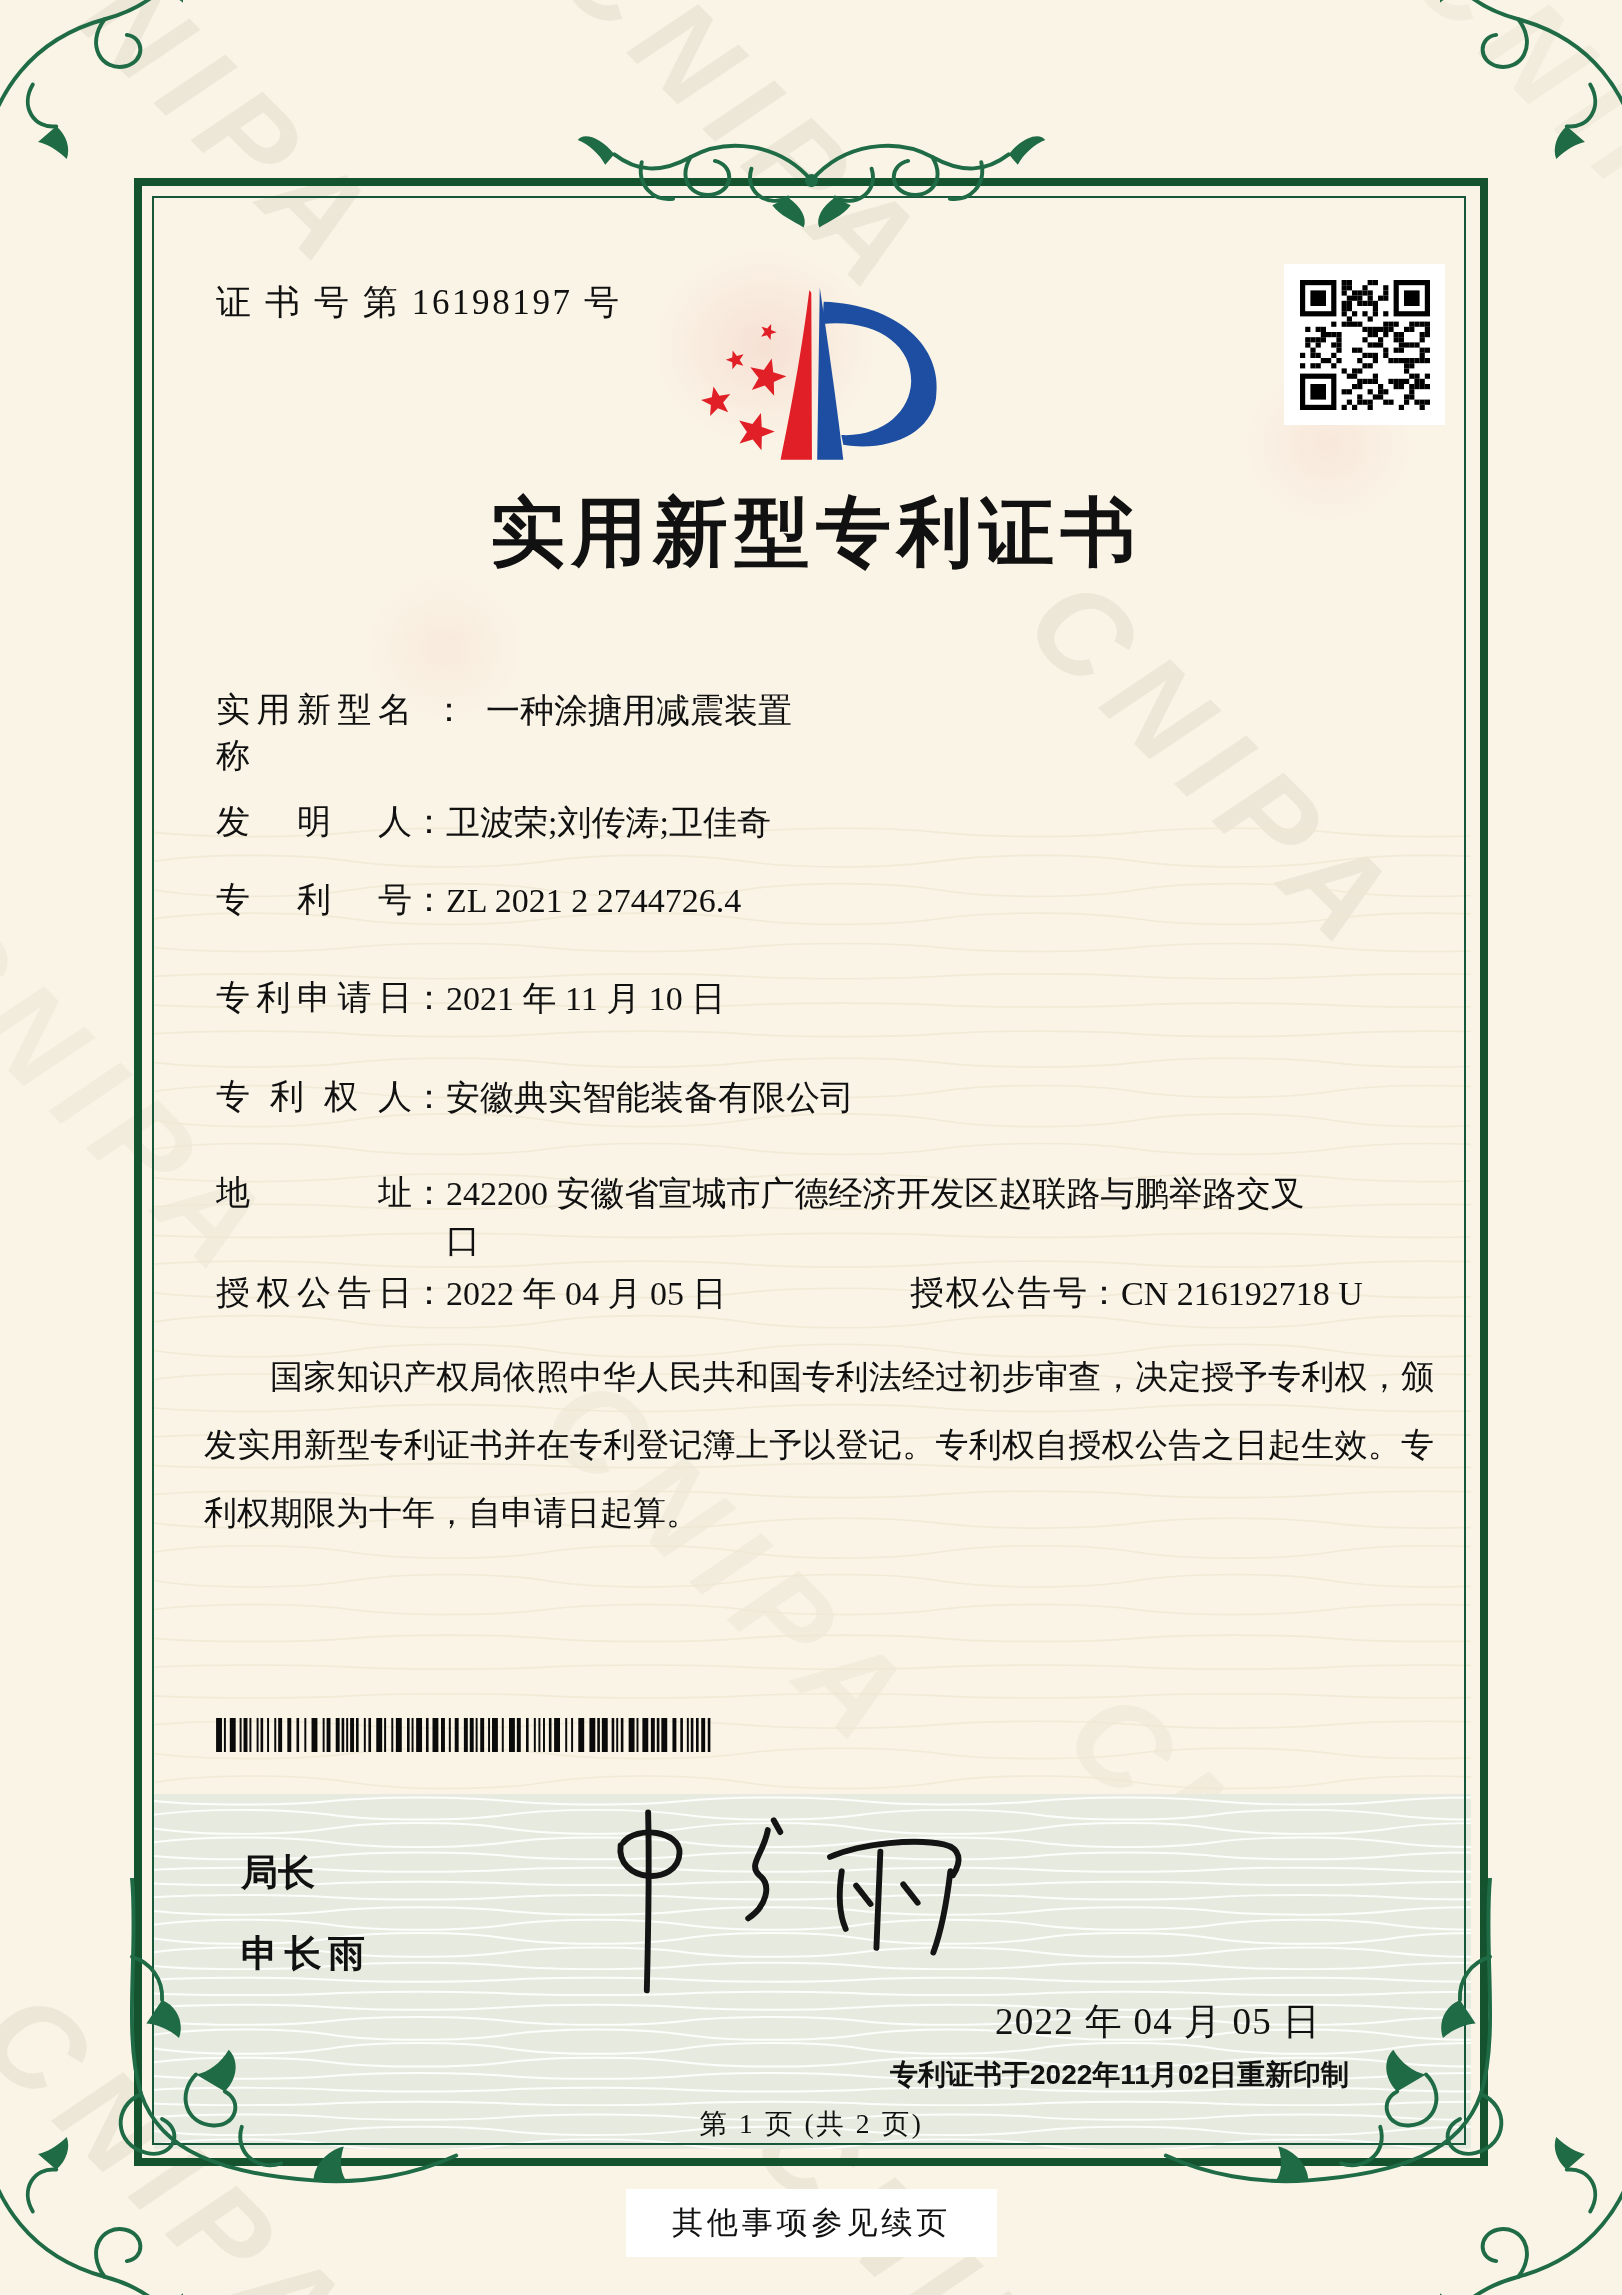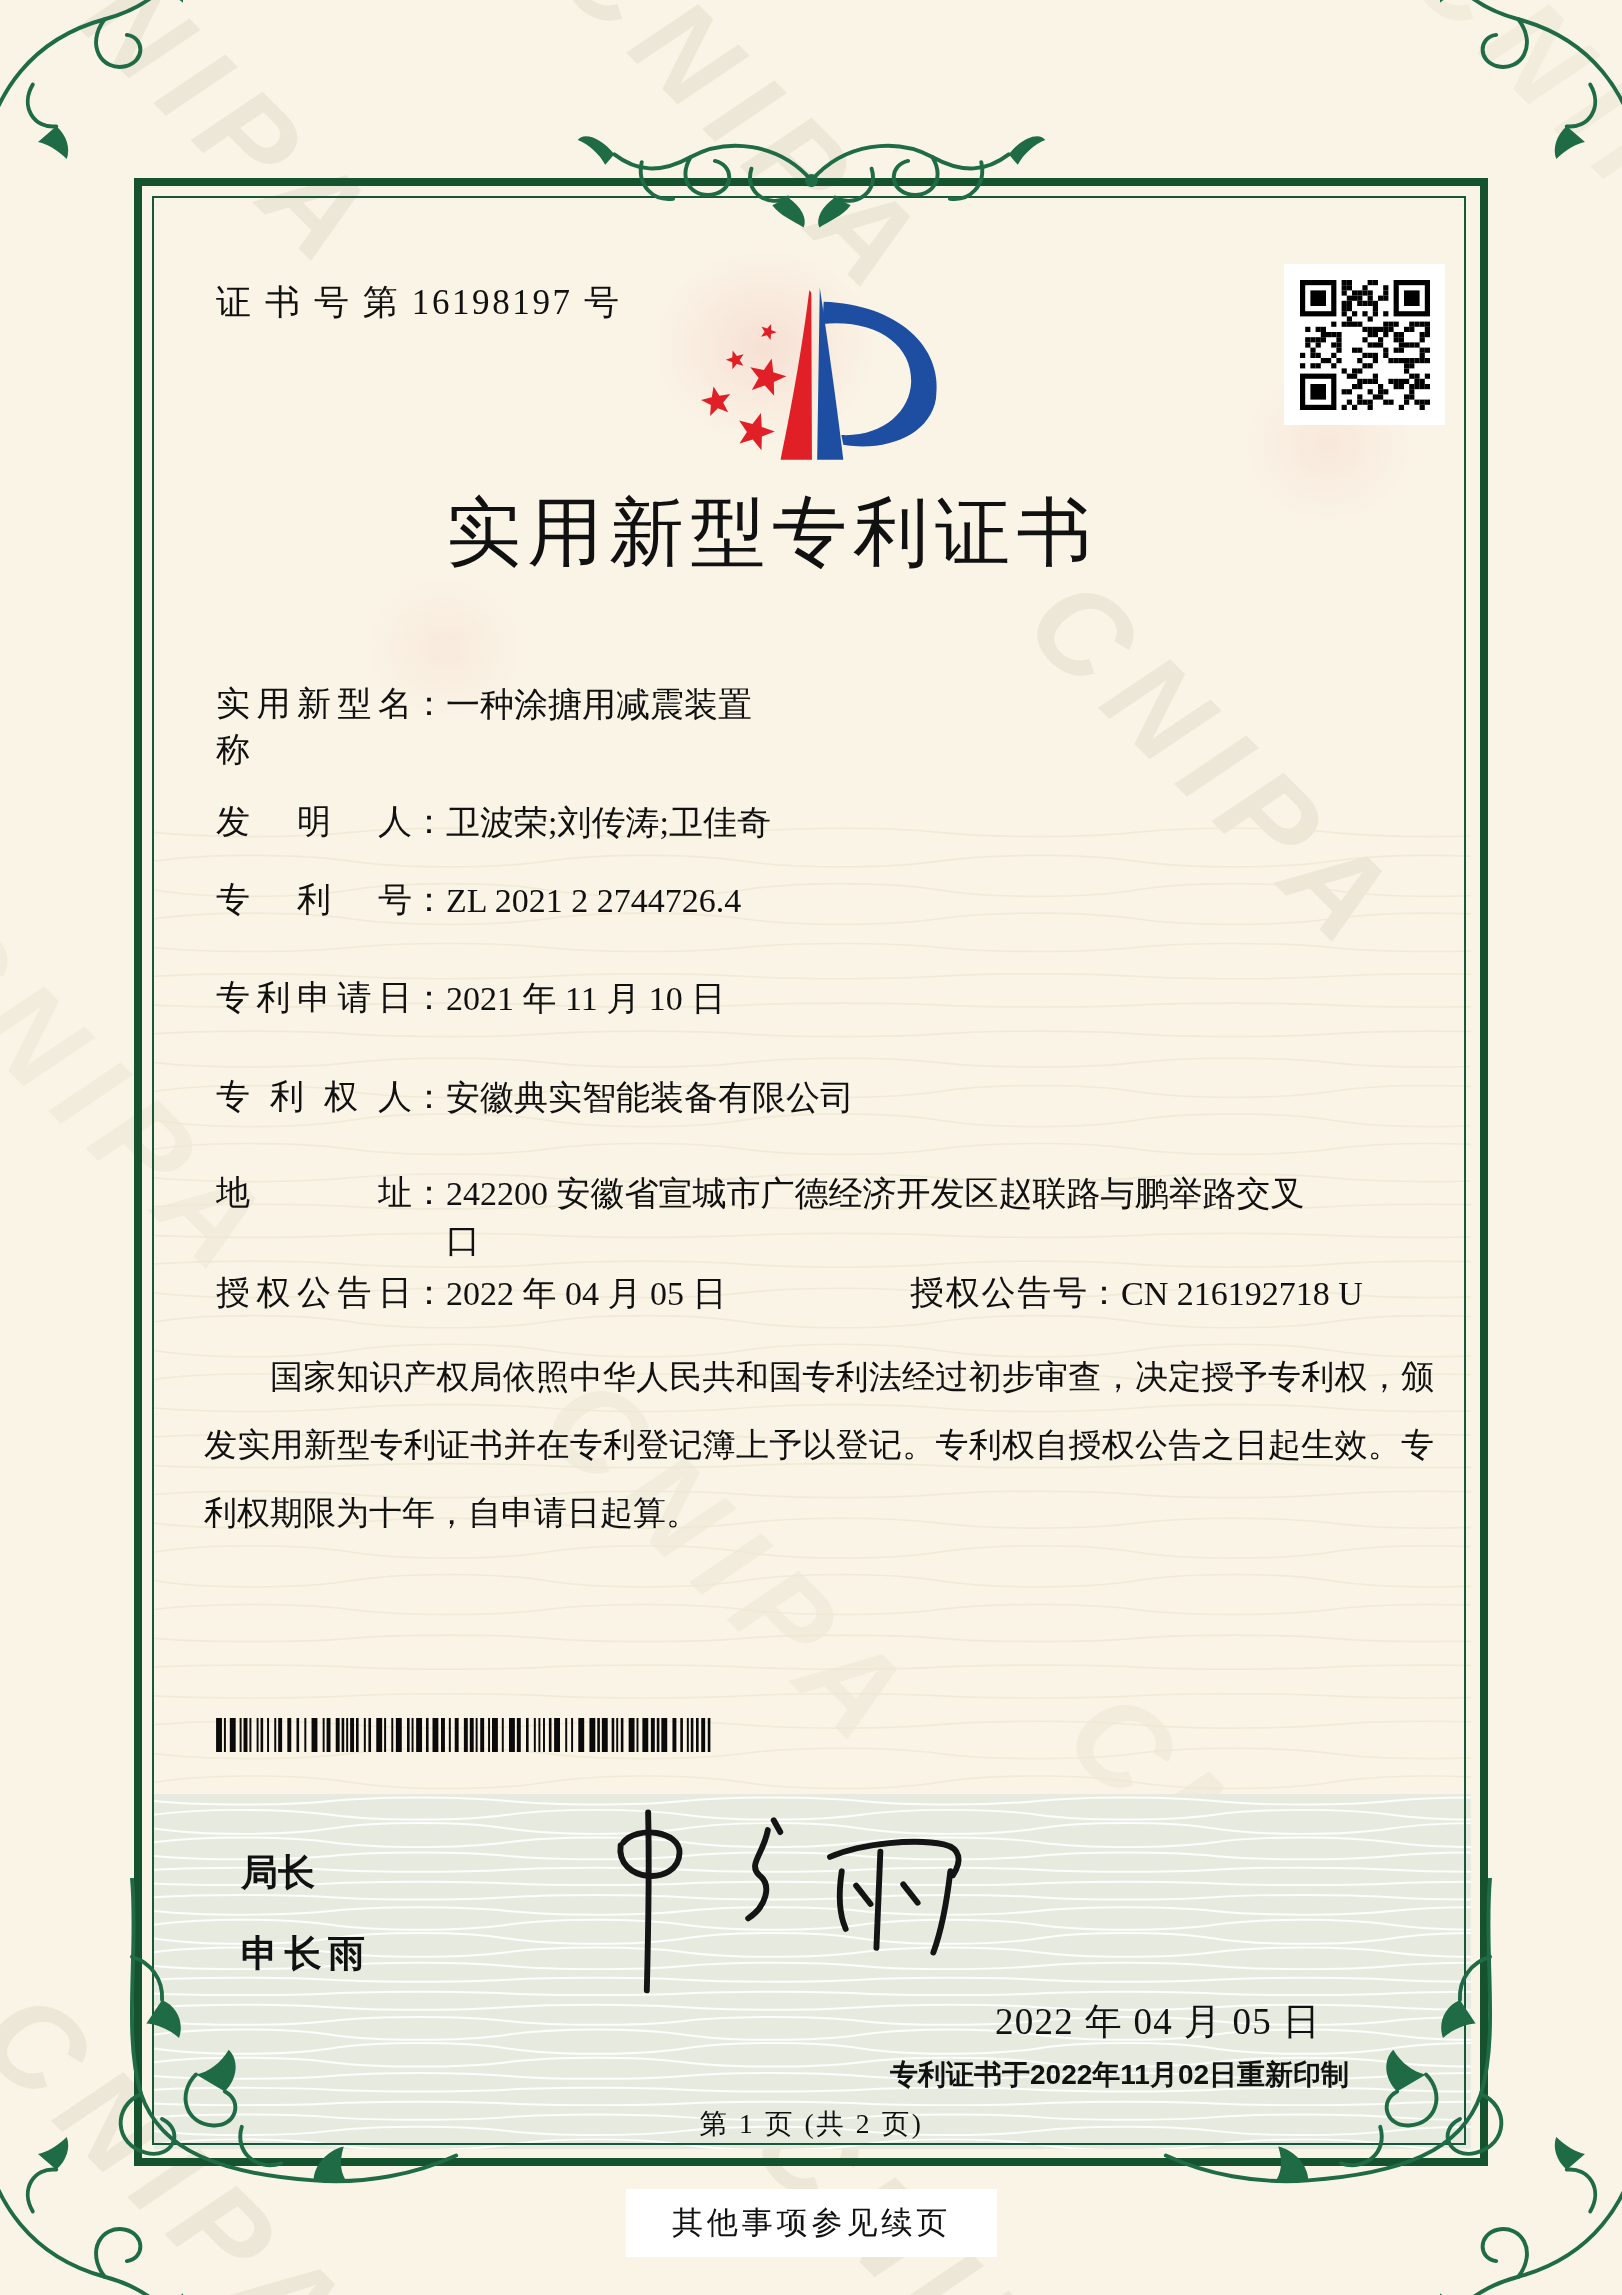--- a/index.html
+++ b/index.html
@@ -36,21 +36,21 @@
     position:absolute;left:216px;top:279px;z-index:4;
     font-size:35px;letter-spacing:2.6px;
   }
   .logo{position:absolute;left:681px;top:247px;width:288px;height:222px;z-index:4;}
   .qr-box{
     position:absolute;left:1284px;top:264px;width:161px;height:161px;
     background:#ffffff;z-index:4;display:flex;align-items:center;justify-content:center;
   }
   .title{
     position:absolute;left:0;top:483px;width:1544px;z-index:4;
-    text-align:center;font-size:75px;font-weight:400;letter-spacing:6.5px;
+    text-align:center;font-size:75px;font-weight:700;letter-spacing:6.5px;padding-left:44px;
   }
   
   .fields{position:absolute;left:216px;top:681px;width:1197px;z-index:4;font-size:34px;}
   .frow{position:absolute;left:0;display:flex;align-items:flex-start;}
   .flabel{display:inline-block;width:196px;text-align:justify;text-align-last:justify;flex:0 0 196px;}
   .fcolon{flex:0 0 auto;}
   .fvalue{flex:1 1 auto;line-height:47px;}
   .grant-cell2{position:absolute;left:694px;top:0;display:flex;}
   .grant-cell2 .flabel{width:177px;flex-basis:177px;}
   
@@ -447,21 +447,21 @@
         <rect x="158.4" y="15.84" width="23.759999999999998" height="23.759999999999998" fill="#000"></rect>
         <rect x="0" y="142.56" width="55.44" height="55.44" fill="#000"></rect>
         <rect x="7.92" y="150.48" width="39.6" height="39.6" fill="#fff"></rect>
         <rect x="15.84" y="158.4" width="23.759999999999998" height="23.759999999999998" fill="#000"></rect>
       </svg>
   </div>
 
   <div class="title">实用新型专利证书</div>
 
   <div class="fields">
-    <div class="frow" style="top:0px;">
+    <div class="frow" style="top:6px;gap:20px;">
       <span class="flabel">实用新型名称</span>
         <span class="fcolon">：</span>
         <span class="fvalue">一种涂搪用减震装置</span>
     </div>
     <div class="frow" style="top:98px;margin-top:20px;">
       <span class="flabel">发明人</span>
         <span class="fcolon">：</span>
         <span class="fvalue">卫波荣;刘传涛;卫佳奇</span>
     </div>
     <div class="frow" style="top:196px;">

